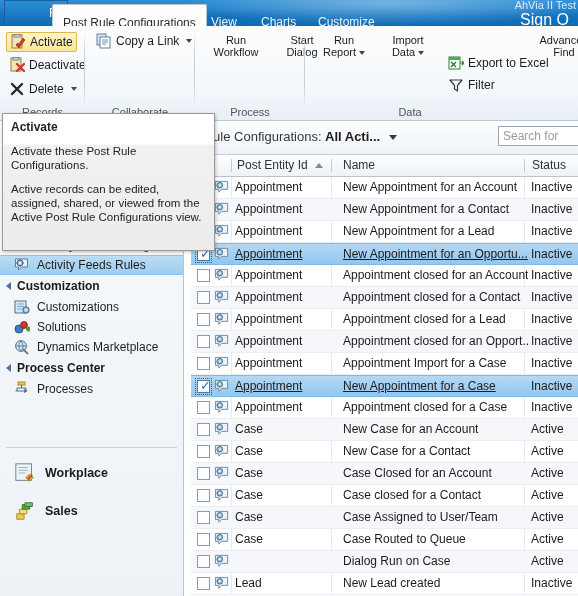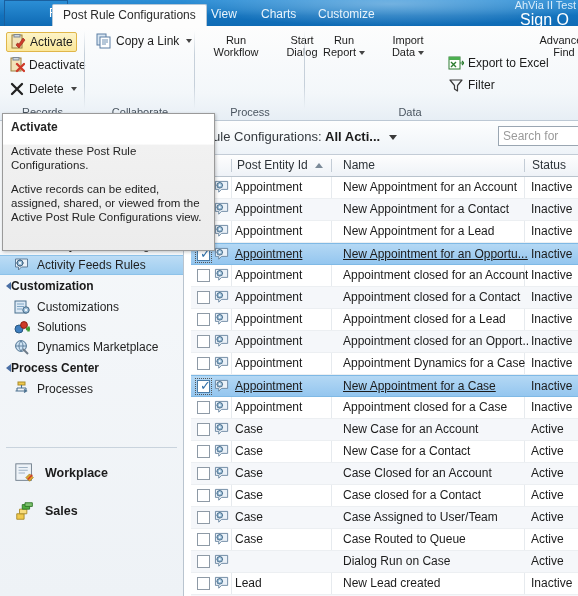--- a/index.html
+++ b/index.html
@@ -25,21 +25,21 @@
     background: radial-gradient(ellipse at 50% 50%, rgba(255,255,255,.35), rgba(255,255,255,0) 70%);
   }
   .file-tab {
     position: absolute; left: 4px; top: 0; width: 64px; height: 26px;
     background: linear-gradient(180deg,#2b8ed5,#0e6ab4);
     border: 1px solid #1a5f9e; border-bottom: none;
     color: #fff; font-size: 12px; text-align: center; line-height: 25px; padding-left: 44px;
   }
   .ribbon-tab {
     position: absolute; top: 3px; height: 23px; line-height: 22px;
-    padding: 0 10px; color: #e9f4fc; font-size: 12px; white-space: nowrap;
+    padding: 8px 10px; color: #e9f4fc; font-size: 12px; white-space: nowrap;
   }
   .ribbon-tab.active {
     background: #fdfdfd; color: #2b2b2b;
     border: 1px solid #b6c7d6; border-bottom: none;
     border-radius: 2px 2px 0 0; top: 4px; height: 22px; line-height: 21px;
   }
   .user-name {
     position: absolute; right: 2px; top: -1px; color: #d9ecfa; font-size: 11px;
     white-space: nowrap;
   }
@@ -103,21 +103,21 @@
   .nav-list { position: absolute; left: 0; top: 0; width: 183px; }
   .nav-row {
     height: 20px; display: flex; align-items: center; padding-left: 14px; gap: 7px;
     font-size: 12px; color: #1f1f1f; white-space: nowrap;
   }
   .nav-row.selected {
     background: linear-gradient(180deg,#bcdcf5,#9ecdf0);
     border-top: 1px solid #8dc2e9; border-bottom: 1px solid #8dc2e9;
   }
   .nav-head {
-    height: 22px; display: flex; align-items: center; padding-left: 6px;
+    height: 22px; display: flex; align-items: center; gap: 6px; padding-left: 6px;
     font-weight: bold; font-size: 12px; color: #1a1a1a;
   }
   .nav-head .tri {
     width: 0; height: 0; border-top: 4px solid transparent; border-bottom: 4px solid transparent;
     border-right: 5px solid #4a6fa5;
   }
   .nav-sep { height: 1px; background: #c9d3dd; margin: 6px 6px; }
   .bigbtn {
     height: 38px; display: flex; align-items: center; gap: 9px; padding-left: 14px;
     font-size: 12.5px; font-weight: bold; color: #1c1c1c;
@@ -668,21 +668,21 @@
             <span class="chk"></span>
             <span class="rowicon">
               <svg class="ic" viewBox="0 0 16 16">
                 <path d="M1 1.5 h13 v8.5 h-6.5 l-3 3 v-3 H1 Z" fill="#eaf1f8" stroke="#5f7c99" stroke-width=".9"></path>
                 <circle cx="5.6" cy="5.6" r="3" fill="#9fc0da" stroke="#3f6482" stroke-width=".8"></circle>
                 <circle cx="5.6" cy="5.6" r="1" fill="#fff"></circle>
                 <path d="M5.6 2.2v1 M5.6 8v1 M2.2 5.6h1 M8 5.6h1 M3.3 3.3l.7.7 M7.2 7.2l.7.7 M8 3.3l-.8.7 M3.3 8l.7-.8" stroke="#3f6482" stroke-width=".8"></path>
               </svg>
             </span>
             <span class="c-entity"><span>Appointment</span></span>
-            <span class="c-name"><span>Appointment Dynamics for a Case</span></span>
+            <span class="c-name"><span>Appointment Import for a Case</span></span>
             <span class="c-status">Inactive</span>
           </div>
           <div class="grow sel" style="top:220px">
             <span class="chk focus">
               <span class="tick">✓</span>
             </span>
             <span class="rowicon">
               <svg class="ic" viewBox="0 0 16 16">
                 <path d="M1 1.5 h13 v8.5 h-6.5 l-3 3 v-3 H1 Z" fill="#eaf1f8" stroke="#5f7c99" stroke-width=".9"></path>
                 <circle cx="5.6" cy="5.6" r="3" fill="#9fc0da" stroke="#3f6482" stroke-width=".8"></circle>

